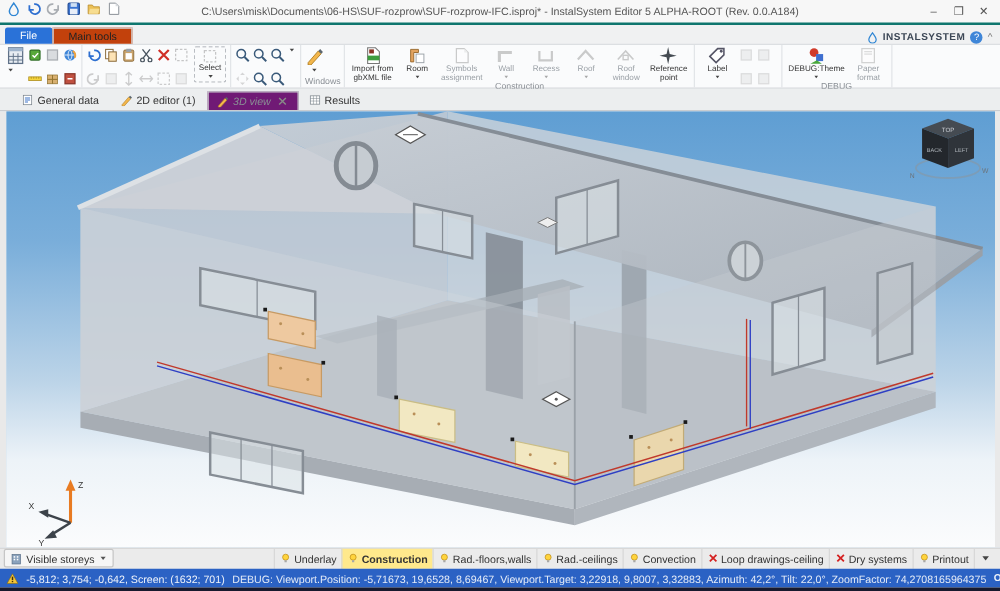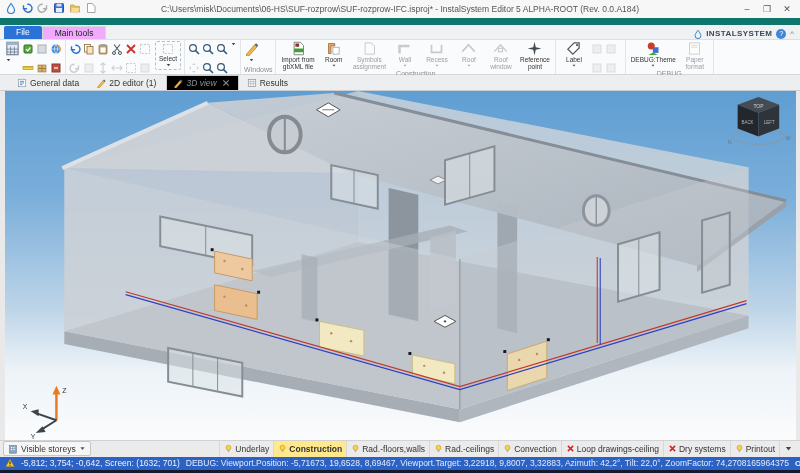--- a/index.html
+++ b/index.html
@@ -1,32 +1,32 @@
 <!DOCTYPE html>
 <html><head>
 <meta charset="utf-8">
 <style>
   html,body{margin:0;padding:0;}
   body{width:800px;height:473px;font-family:"Liberation Sans",sans-serif;background:#e9e9e9;overflow:hidden;
        -webkit-font-smoothing:antialiased;}
   .app{width:800px;height:473px;display:flex;flex-direction:column;}
 
   
-  .titlebar{height:18px;background:#f7f7f7;display:flex;align-items:center;border-bottom:7px solid #0f766e;position:relative;}
+  .titlebar{height:18px;background:#f7f7f7;display:flex;align-items:center;border-bottom:2px solid #0f766e;position:relative;}
   .qat{display:flex;align-items:center;gap:4px;padding-left:5px;}
   .qat .icon{width:12px;height:12px;}
   .title-text{position:absolute;left:0;right:0;text-align:center;font-size:8.5px;color:#555;pointer-events:none;}
   .win-controls{margin-left:auto;display:flex;align-items:center;gap:2px;padding-right:4px;z-index:2;}
   .win-btn{width:18px;height:14px;font-size:9px;color:#555;display:flex;align-items:center;justify-content:center;cursor:pointer;}
 
   
   .ribbon-tabs{height:15px;background:#f0f1f2;display:flex;align-items:flex-end;border-bottom:1px solid #dcdfe2;position:relative;}
   .rtab{font-size:8.5px;padding:2px 12px 2px 12px;height:13px;box-sizing:border-box;display:flex;align-items:center;cursor:pointer;}
   .rtab.file{background:#2a72d8;color:#fff;margin-left:4px;border-radius:2px 2px 0 0;}
-  .rtab.active{background:#f0abfc;border:1px solid #d5d8db;border-bottom:none;color:#222;}
+  .rtab.active{background:#c2410c;border:1px solid #d5d8db;border-bottom:none;color:#222;}
   .ribbon-right{margin-left:auto;display:flex;align-items:center;gap:4px;padding-right:6px;}
   .brand{display:flex;align-items:flex-start;gap:3px;font-size:8px;font-weight:bold;color:#3c4756;letter-spacing:.4px;}
   .help-dot{width:10px;height:10px;border-radius:50%;background:#3f86d8;color:#fff;font-size:7.5px;display:flex;align-items:center;justify-content:center;}
   .collapse{font-size:8px;color:#777;}
 
   .ribbon-body{height:34px;background:#fafbfc;border-bottom:1px solid #d5d8db;display:flex;align-items:stretch;padding-left:2px;}
   .rgroup{display:flex;flex-direction:column;padding:1px 3px 0 3px;border-right:1px solid #e2e5e8;}
   .rgroup-content{flex:1;display:flex;align-items:flex-start;gap:2px;}
   .rgroup-label{font-size:7px;color:#8a8f95;text-align:center;line-height:8px;height:8px;}
   .icon{display:inline-flex;}
@@ -40,21 +40,21 @@
   .bigbtn .caret{width:6px;height:5px;}
   .bigbtn.off{color:#9aa0a6;}
   .bigbtn.off .icon{filter:grayscale(1);opacity:.45;}
   .caret{width:7px;height:6px;display:inline-flex;}
   .selbtn{display:flex;flex-direction:column;align-items:center;font-size:6.5px;line-height:7px;color:#333;border:1px dashed #b9bdc2;border-radius:2px;padding:1px 3px;margin-left:2px;cursor:pointer;}
 
   
   .doctabs{height:17px;background:#eceeef;display:flex;align-items:flex-end;border-bottom:1px solid #c9ccd0;padding-left:10px;gap:1px;}
   .dtab{display:flex;align-items:center;gap:3px;font-size:8.5px;color:#333;padding:2px 8px 2px 6px;height:15px;box-sizing:border-box;cursor:pointer;border:1px solid transparent;}
   .dtab .icon{width:10px;height:10px;}
-  .dtab.active{background:#000000;border:1px solid #c9ccd0;border-bottom:none;color:#8a8f95;font-style:italic;}
+  .dtab.active{background:#701a75;border:1px solid #c9ccd0;border-bottom:none;color:#8a8f95;font-style:italic;}
   .dtab .closex{width:8px;height:8px;margin-left:2px;}
 
   
   .viewport{height:353px;position:relative;border-left:5px solid #e9e9e9;border-right:4px solid #e9e9e9;box-sizing:border-box;background:#cfe0ee;}
   .viewport svg.scene{display:block;width:100%;height:100%;}
 
   
   .layerbar{height:17px;background:#ebebeb;border-top:1px solid #d2d2d2;display:flex;align-items:center;font-size:8.5px;padding:0 3px;}
   .storeys{display:flex;align-items:center;gap:3px;background:#f6f6f6;border:1px solid #c6c6c6;border-radius:2px;height:13px;padding:0 4px;color:#333;cursor:pointer;}
   .storeys .icon{width:10px;height:10px;}

